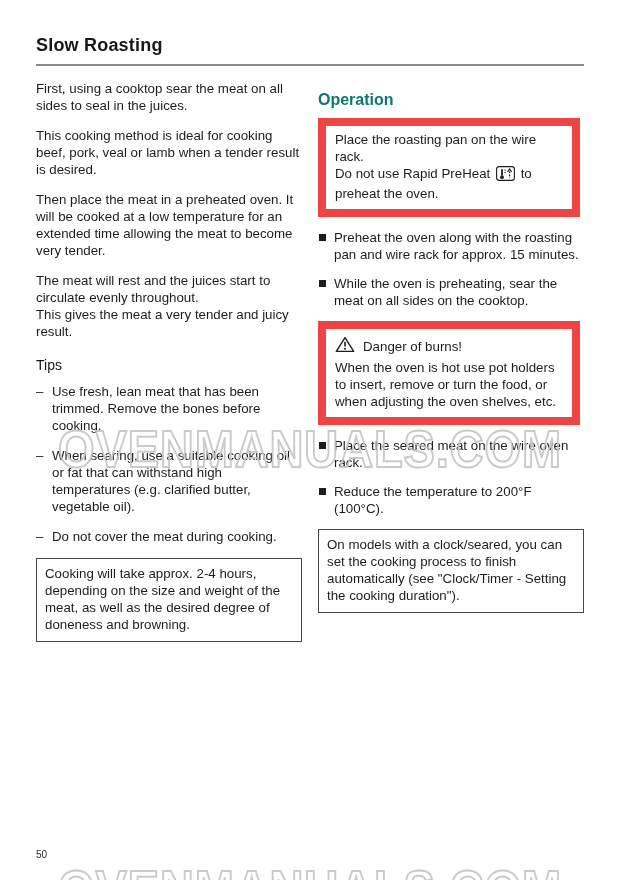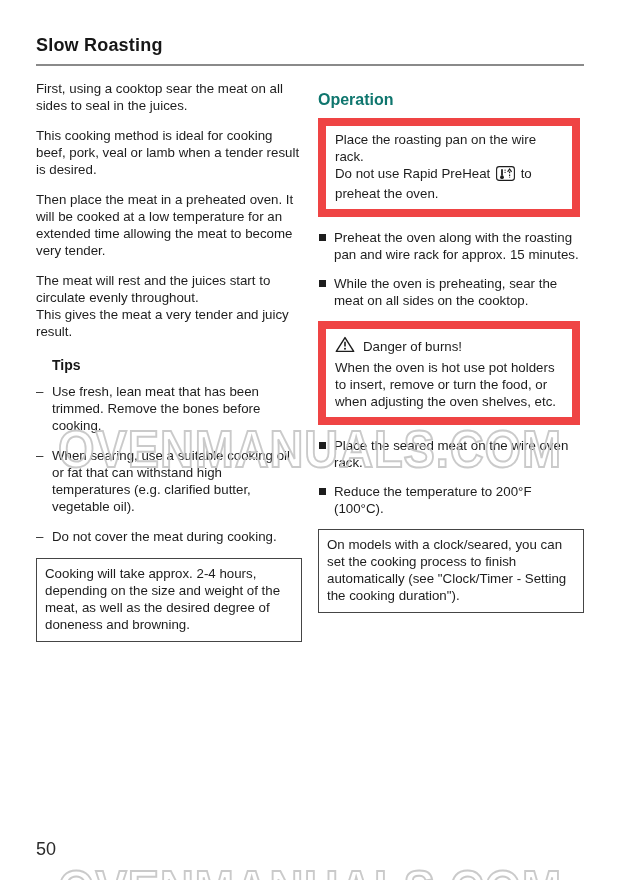--- a/index.html
+++ b/index.html
@@ -18,21 +18,21 @@
     margin: 8px 0 8px 0; letter-spacing: 0.2px; color: #171717;
   }
   .rule { border-bottom: 2px solid #8a8a8a; margin: 0 0 14px 0; }
 
   .columns { display: flex; gap: 16px; position: relative; z-index: 1; }
   .col { flex: 0 0 266px; width: 266px; font-size: 13.3px; line-height: 17px; }
 
   p.para { margin: 0 0 13px 0; white-space: pre-line; }
 
   h2.section { font-size: 16px; line-height: 18px; margin: 11px 0 9px 0; font-weight: bold; color: #0f766e; }
-  h3.subsection { font-size: 14px; line-height: 17px; margin: 17px 0 9px 16px; font-weight: bold; color: #171717; }
+  h3.subsection { font-size: 14px; line-height: 17px; margin: 17px 0 9px 0; font-weight: normal; color: #171717; }
 
   .tip { position: relative; padding-left: 16px; margin-bottom: 13px; }
   .tip::before { content: "\2013"; position: absolute; left: 0; top: 0; }
 
   .step { position: relative; padding-left: 16px; margin-bottom: 12px; }
   .step::before {
     content: ""; position: absolute; left: 1px; top: 5px;
     width: 7px; height: 7px; background: #1d1d1d;
   }
 
@@ -47,21 +47,21 @@
     padding: 6px 8px 8px 8px;
     margin: 2px 0 16px 0;
     background: transparent;
   }
   .block { display: block; }
 
   .inline-icon { display: inline-block; vertical-align: -3px; margin: 0 2px; }
   .warn-title { display: flex; align-items: center; gap: 8px; margin: 2px 0 2px 0; }
   .warn-title .txt { display: inline-block; }
 
-  .page-number { position: absolute; left: 36px; bottom: 20px; font-size: 18px; color: #2a2a2a; z-index: 1; }
+  .page-number { position: absolute; left: 36px; bottom: 20px; font-size: 10px; color: #2a2a2a; z-index: 1; }
 
   .watermark {
     position: absolute; left: 0; width: 620px;
     text-align: center; white-space: nowrap;
     font-weight: bold; font-size: 51px; line-height: 1;
     letter-spacing: 1px;
     color: transparent;
     -webkit-text-stroke: 2px rgba(196,196,196,0.9);
     transform: scaleX(0.92);
     transform-origin: center;

